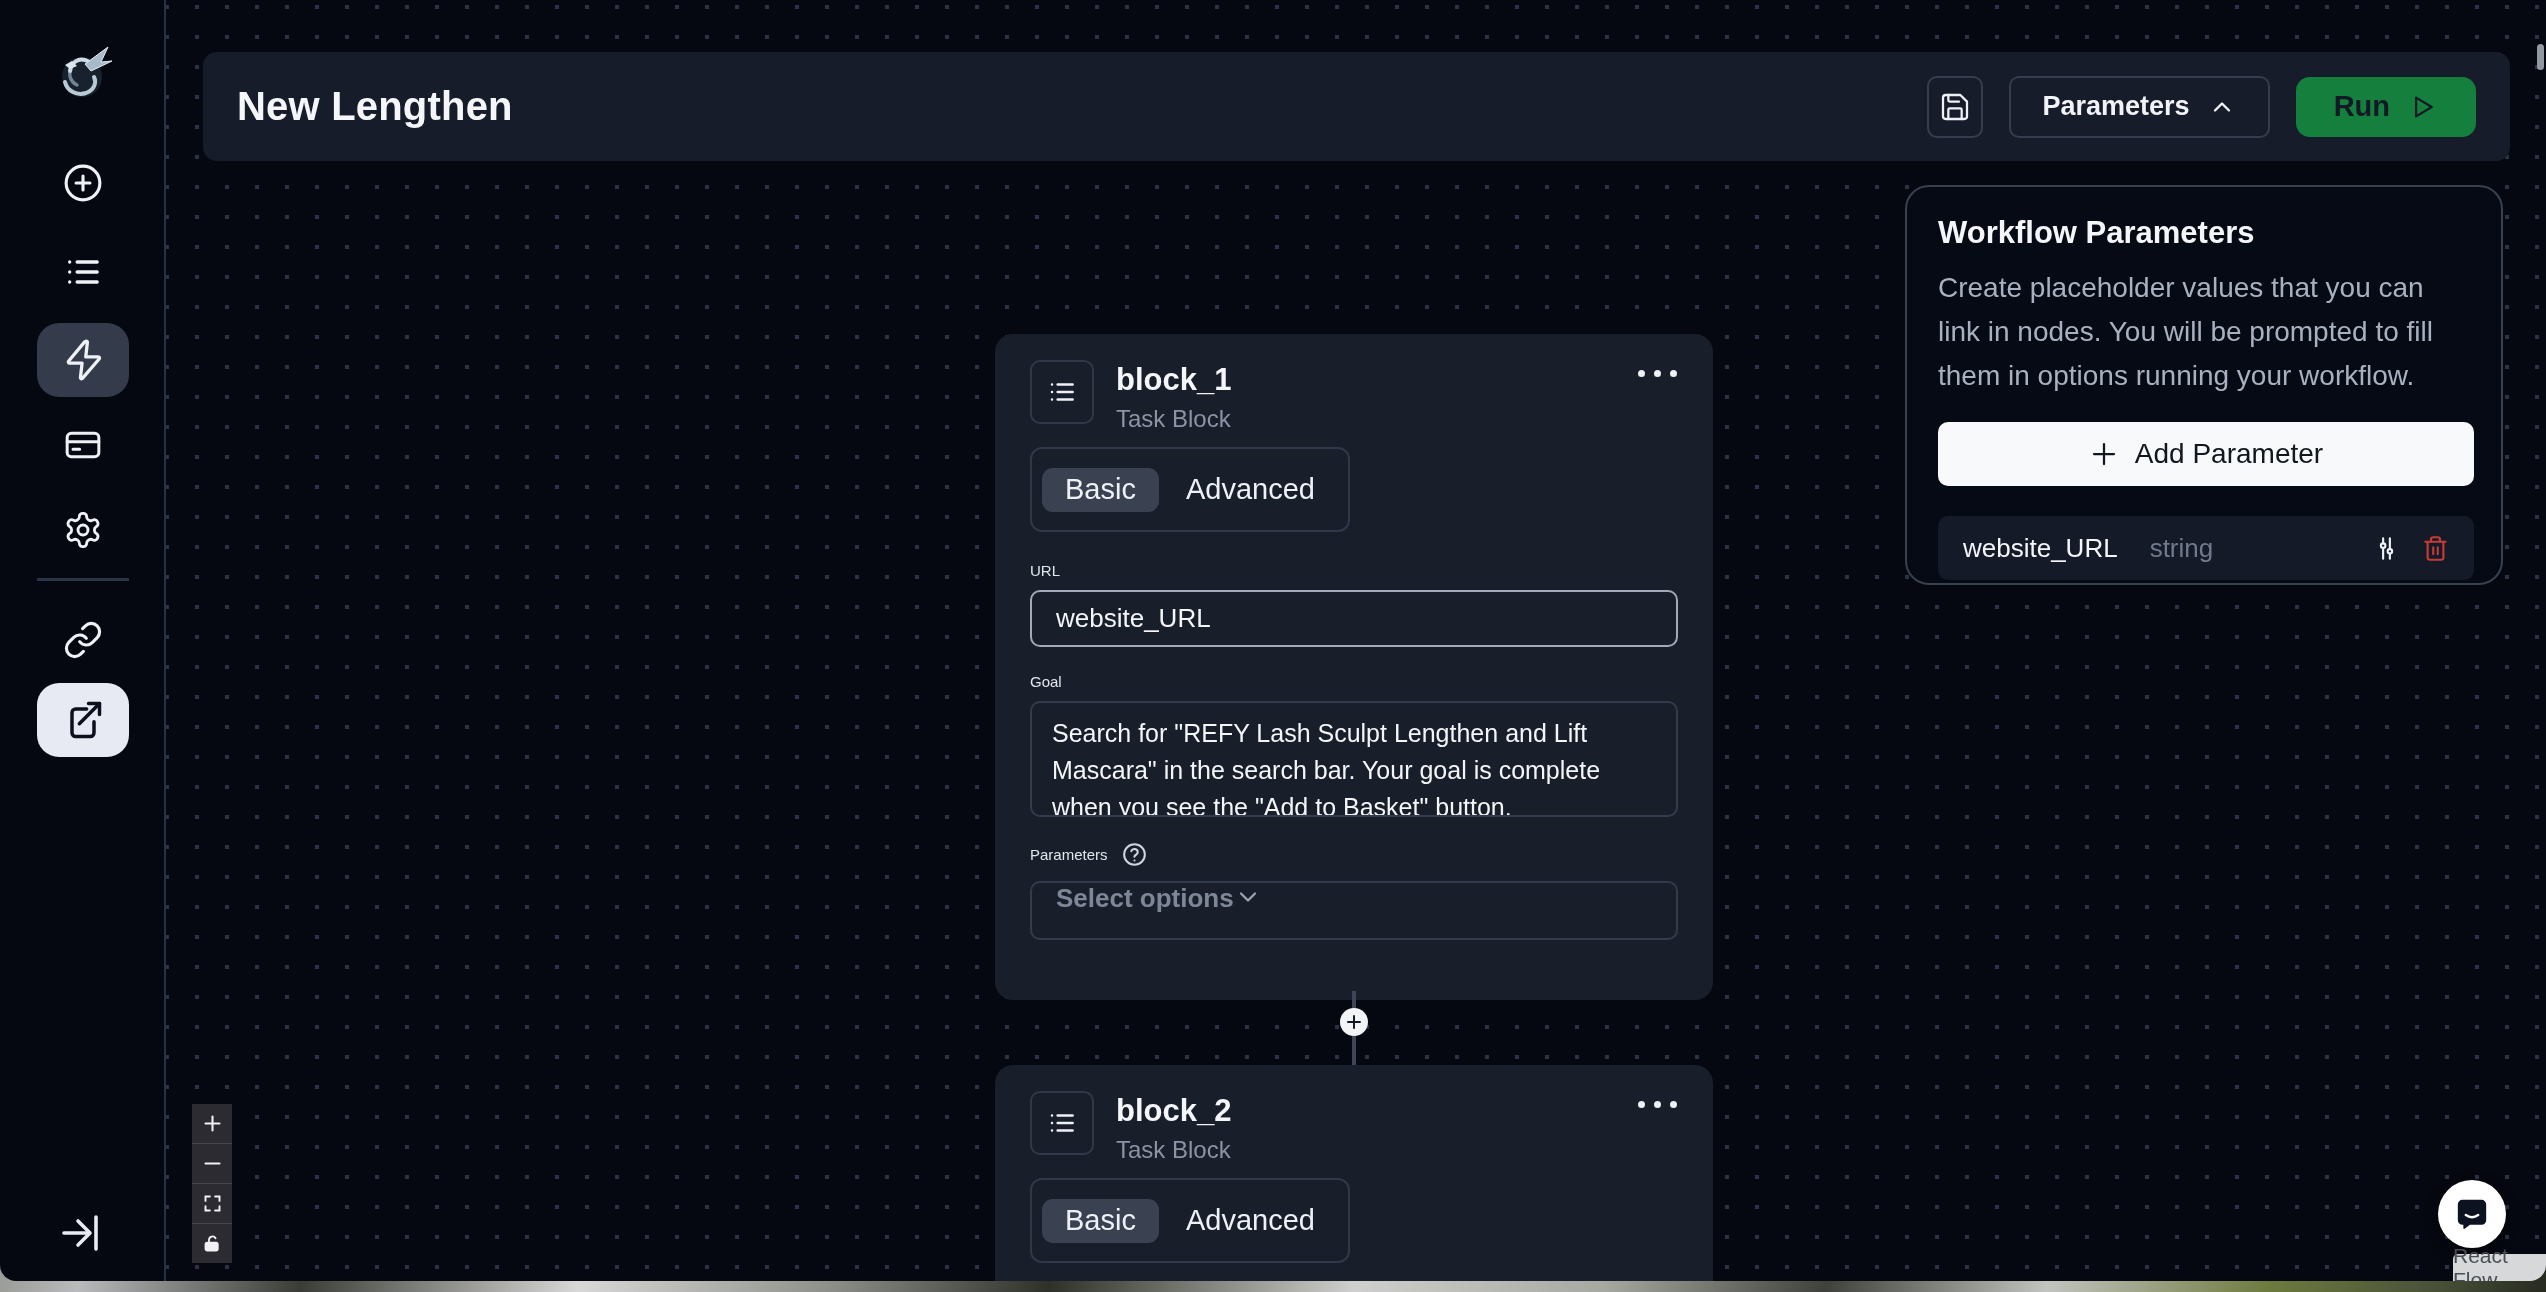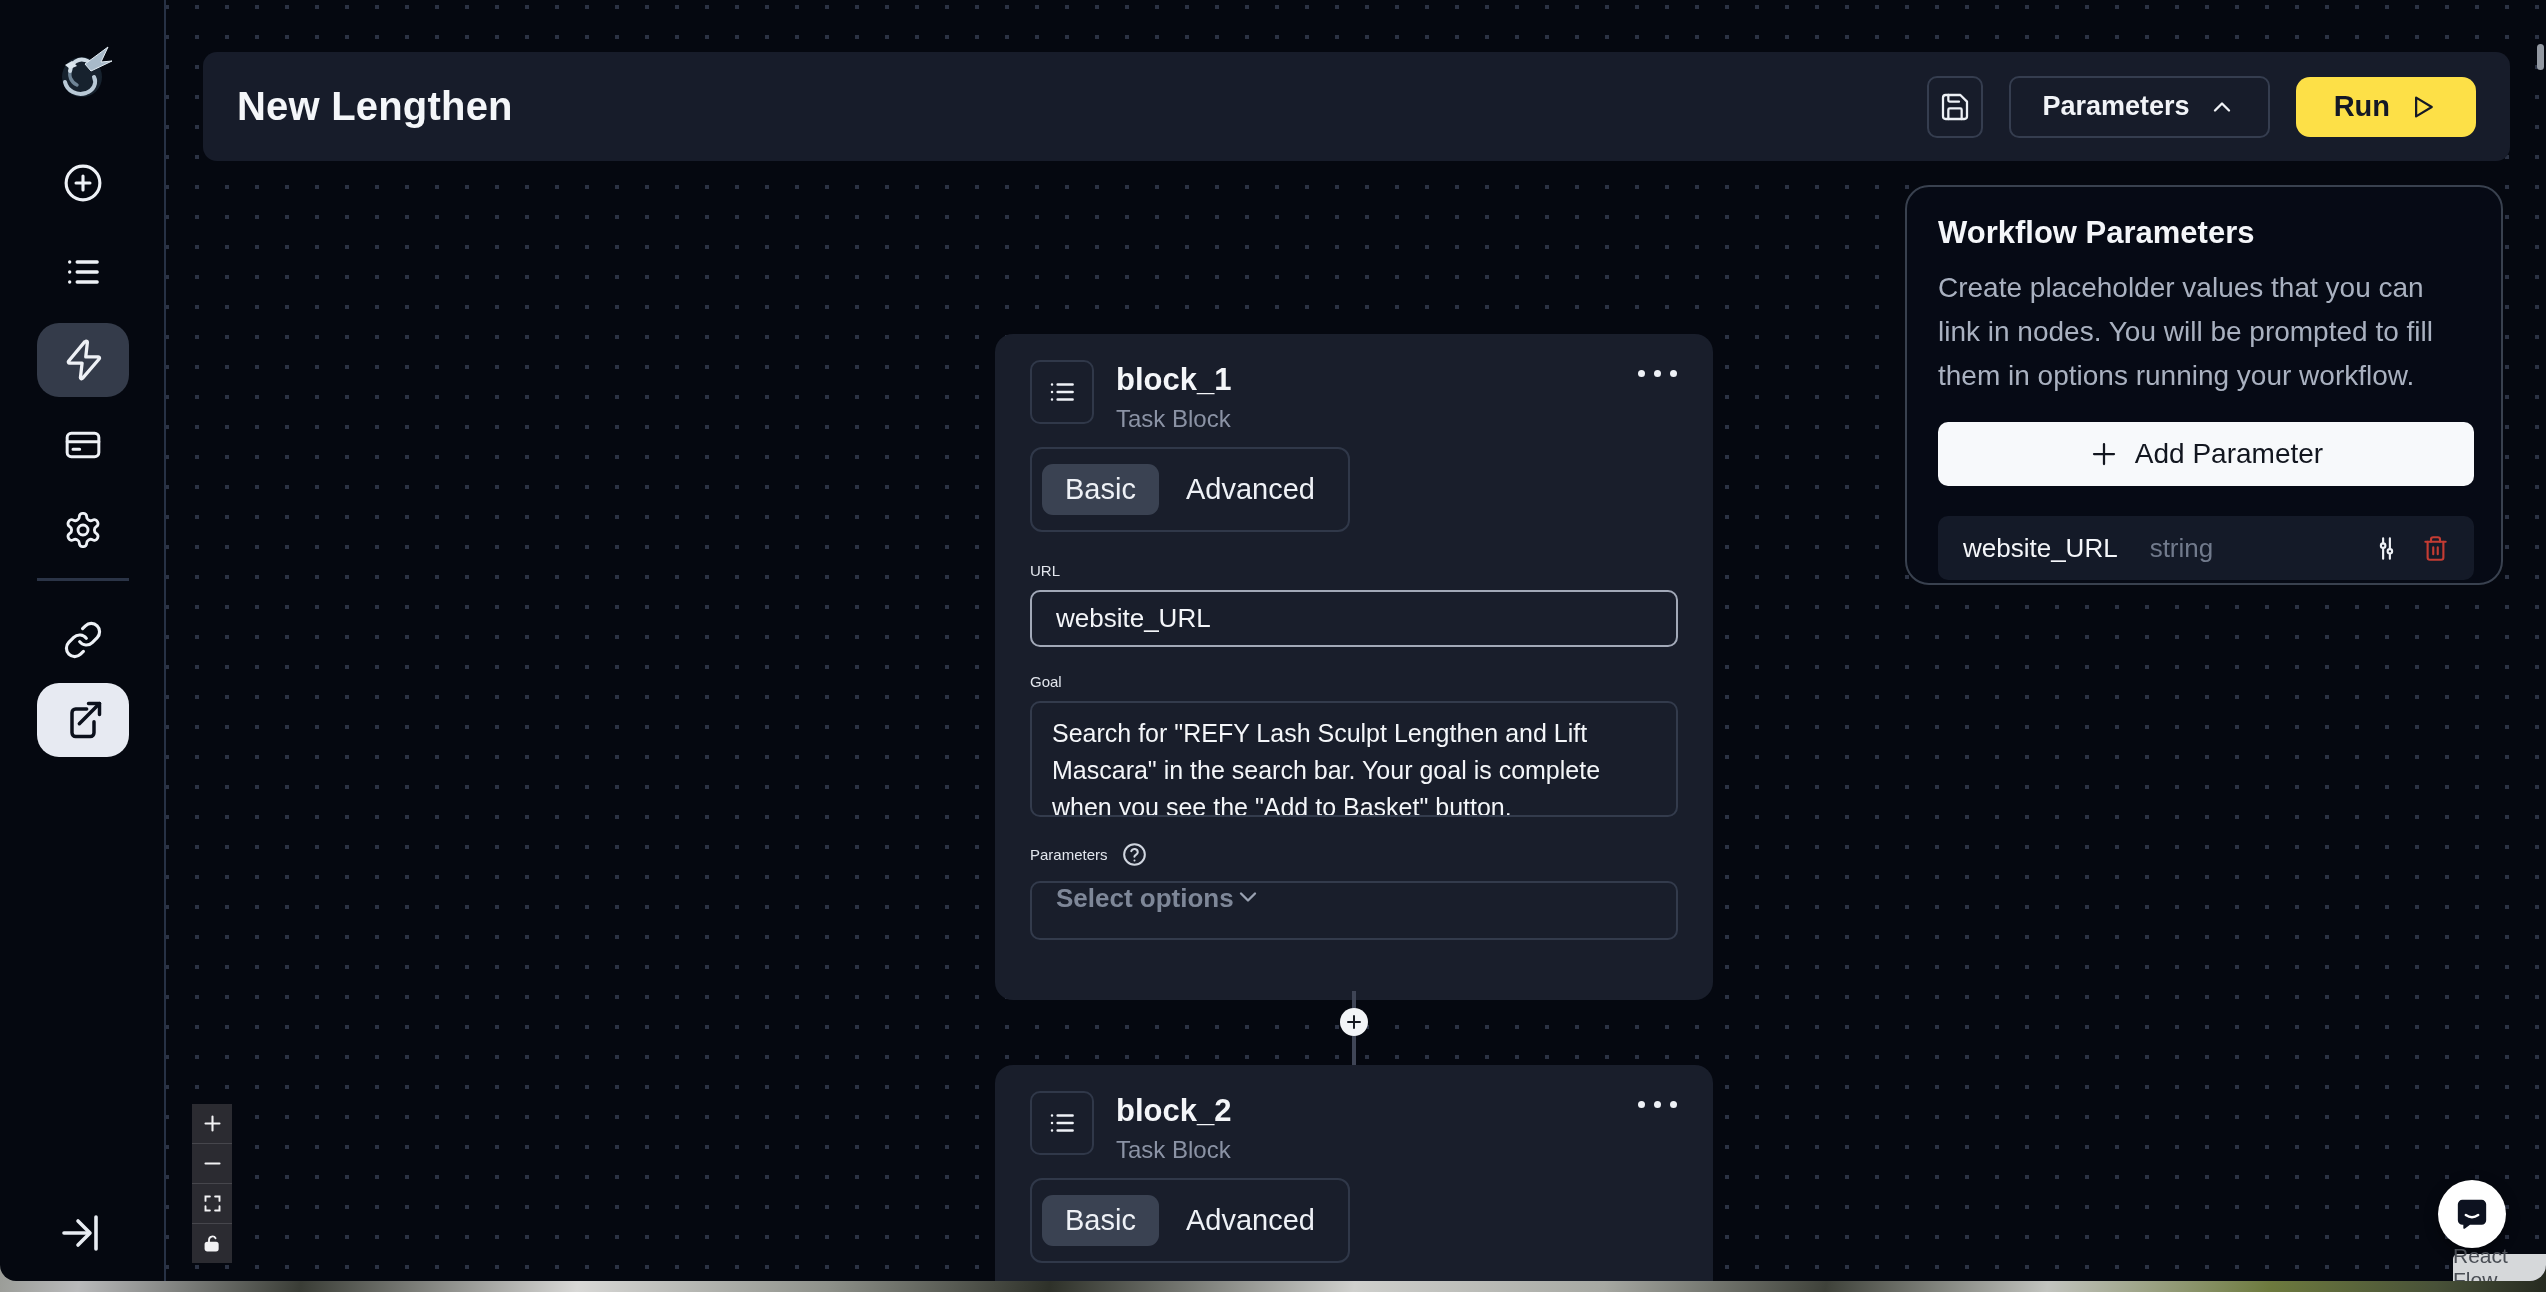--- a/index.html
+++ b/index.html
@@ -46,21 +46,21 @@
     display:flex; align-items:center; justify-content:center; color:#eef1f6; cursor:pointer; background:transparent;
   }
   .icon-btn svg { width:32px; height:32px; }
   .params-btn {
     height:62px; border:2px solid #353d4f; border-radius:10px; background:transparent;
     display:flex; align-items:center; gap:18px; padding:0 32px; color:#f1f3f7;
     font-size:27px; font-weight:600; cursor:pointer;
   }
   .params-btn svg { width:28px; height:28px; }
   .run-btn {
-    height:60px; border:none; border-radius:14px; background:#fde047; color:#141926;
+    height:60px; border:none; border-radius:14px; background:#15803d; color:#141926;
     display:flex; align-items:center; gap:18px; padding:0 38px;
     font-size:29px; font-weight:700; cursor:pointer; font-family:inherit;
   }
   .run-btn svg { width:30px; height:30px; }
   
   .node {
     position:absolute; left:829px; width:718px; background:#191e2b; border-radius:18px;
     padding:26px 36px 0 35px;
   }
   .node-1 { top:334px; height:666px;border-radius:18px; }
@@ -74,21 +74,21 @@
   .node-titles { margin-left:22px; padding-top:2px; }
   .node-title { color:#f4f6f9; font-size:31px; font-weight:600; }
   .node-sub { color:#8b93a5; font-size:24px; margin-top:7px; }
   .node-menu { margin-left:auto; margin-top:10px; display:flex; gap:9px; cursor:pointer; height:8px; }
   .node-menu i { width:7px; height:7px; border-radius:50%; background:#eef1f6; display:block; }
   .tabs {
     display:inline-flex; align-items:center; border:2px solid #303849; border-radius:12px;
     height:85px; padding:0 10px; margin-bottom:30px; gap:4px;
   }
   .tab {
-    height:51px; border-radius:11px; display:flex; align-items:center; padding:0 23px;
+    height:44px; border-radius:11px; display:flex; align-items:center; padding:0 23px;
     color:#eef1f6; font-size:29px; font-weight:500; cursor:pointer;
   }
   .tab.active { background:#3a4252; }
   .field-label { color:#e2e6ed; font-size:15px; font-weight:500; margin-bottom:11px; }
   .text-input {
     width:648px; height:57px; background:transparent; border:2px solid #a2a9b8; border-radius:10px;
     color:#f4f6f9; font-size:26px; padding:0 24px; font-family:inherit; margin-bottom:26px; display:block;
   }
   .goal-area {
     width:648px; height:116px; background:transparent; border:2px solid #333b4c; border-radius:10px;

